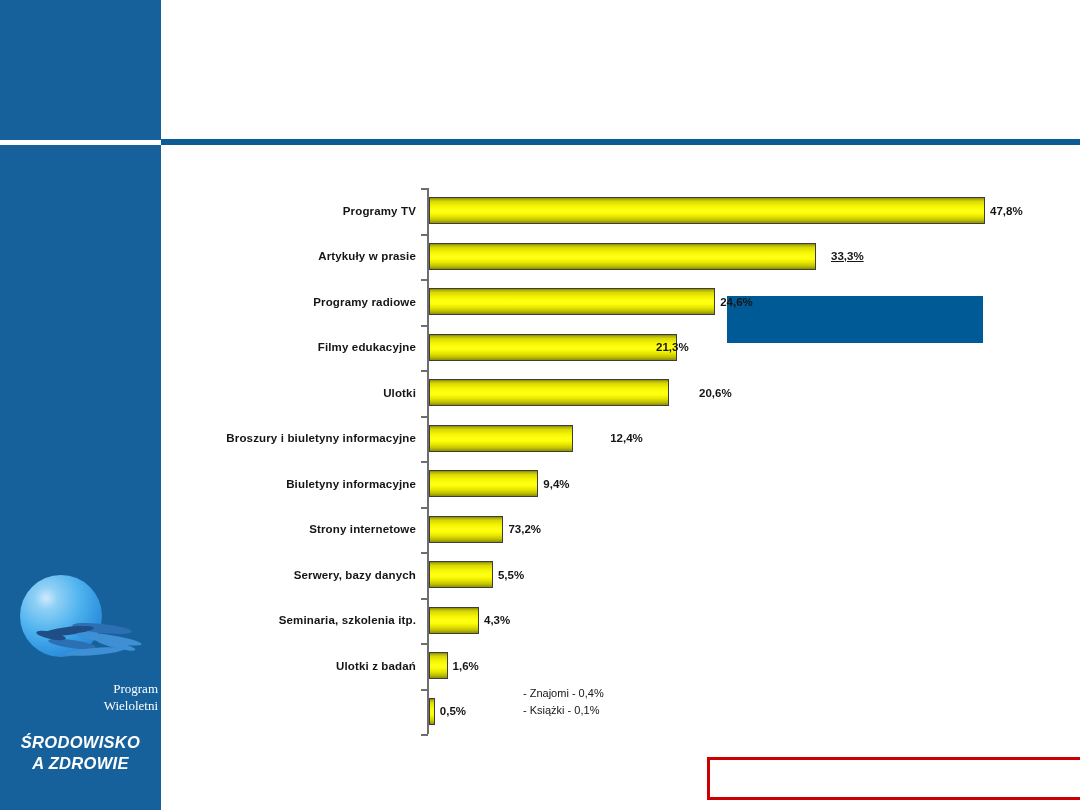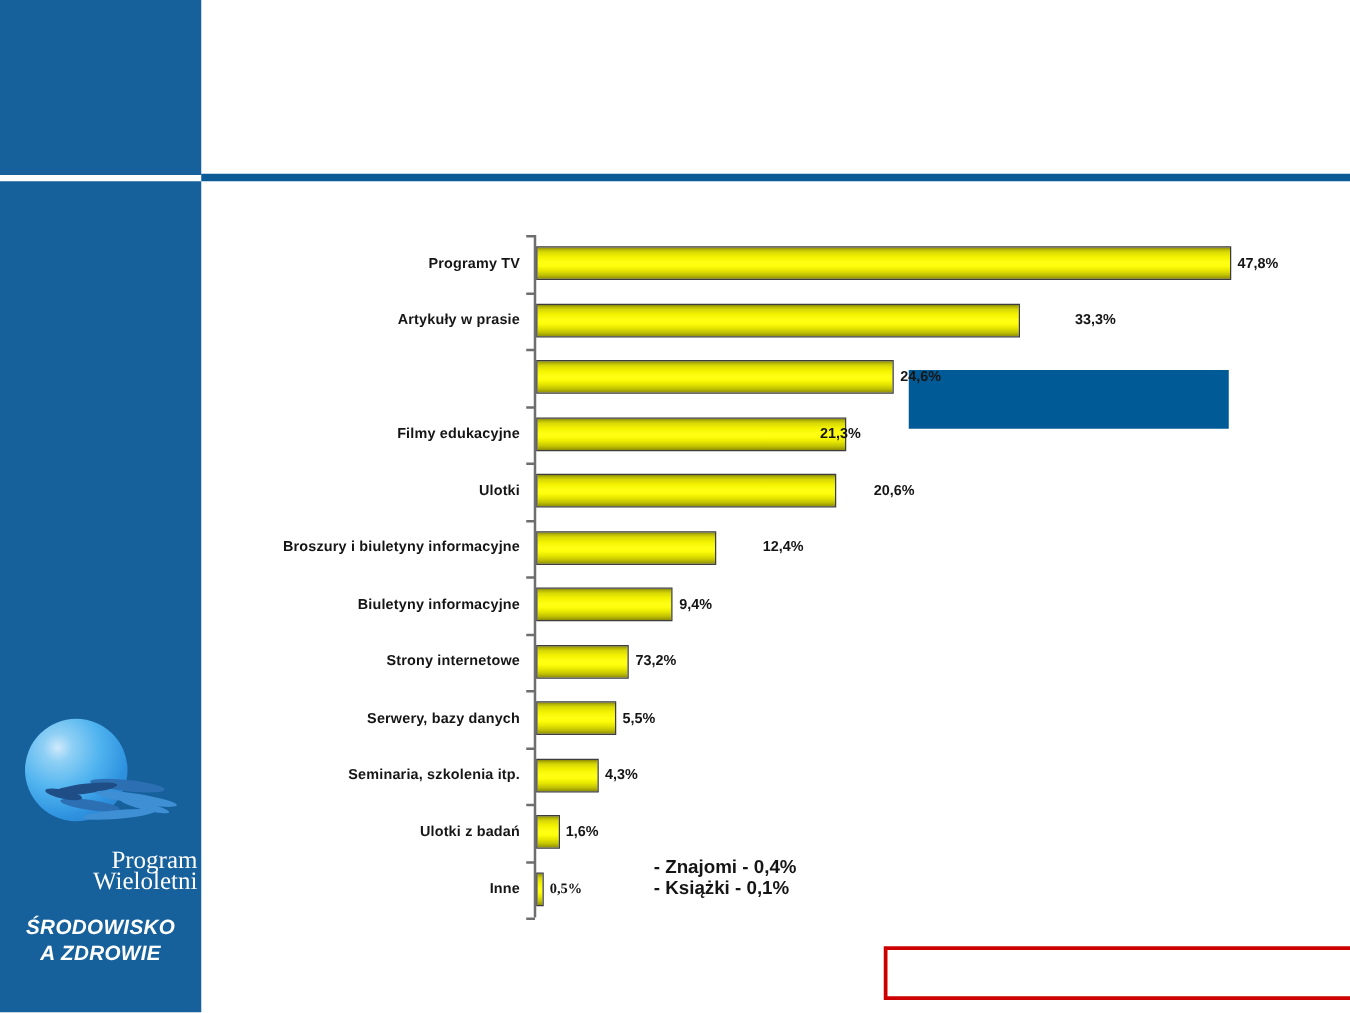--- a/index.html
+++ b/index.html
@@ -64,21 +64,21 @@
   .wave.mid   { background: #2D6FB3; }
 
   
   .brand-serif {
     position: absolute;
     left: 0; top: 680px;
     width: 158px;
     text-align: right;
     color: #ffffff;
     font-family: "Liberation Serif", serif;
-    font-size: 20px;
+    font-size: 13px;
     line-height: 17px;
   }
   .brand-bold {
     position: absolute;
     left: 0; top: 732px;
     width: 161px;
     text-align: center;
     color: #ffffff;
     font-family: "Liberation Sans", sans-serif;
     font-style: italic;
@@ -162,22 +162,22 @@
     align-items: center;
     font-size: 11.5px;
     font-weight: bold;
     color: #151515;
     white-space: nowrap;
   }
   .annotation {
     position: absolute;
     left: 348px;
     top: 497px;
-    font-size: 15px;
-    font-weight: bold;
+    font-size: 11px;
+    font-weight: normal;
     color: #151515;
     line-height: 17px;
     white-space: nowrap;
   }
 </style>
 </head>
 <body>
 
 <div class="slide">
 
@@ -215,23 +215,24 @@
         <div class="row" style="top: 0px;">
           <div class="row-label">Programy TV</div>
           <div class="tick" style="top: 0px;"></div>
           <div class="bar" style="width: 556px;"></div>
           <div class="bar-value" style="left: 815px;">47,8%</div>
         </div>
         <div class="row" style="top: 45.5px;">
           <div class="row-label">Artykuły w prasie</div>
           <div class="tick" style="top: 0px;"></div>
           <div class="bar" style="width: 387.339px;"></div>
-          <div class="bar-value" style="left: 685px;">33,3%</div>
+          <div class="bar-value" style="left: 656px; text-decoration: underline;">33,3%</div>
         </div>
         <div class="row" style="top: 91px;">
+          <div class="row-label">Programy radiowe</div>
           <div class="tick" style="top: 0px;"></div>
           <div class="bar" style="width: 286.142px;"></div>
           <div class="bar-value" style="left: 545.142px;">24,6%</div>
         </div>
         <div class="row" style="top: 136.5px;">
           <div class="row-label">Filmy edukacyjne</div>
           <div class="tick" style="top: 0px;"></div>
           <div class="bar" style="width: 247.757px;"></div>
           <div class="bar-value" style="left: 481px; text-align: center;">21,3%</div>
         </div>
@@ -271,24 +272,23 @@
           <div class="bar" style="width: 50.0167px;"></div>
           <div class="bar-value" style="left: 309.017px;">4,3%</div>
         </div>
         <div class="row" style="top: 455px;">
           <div class="row-label">Ulotki z badań</div>
           <div class="tick" style="top: 0px;"></div>
           <div class="bar" style="width: 18.6109px;"></div>
           <div class="bar-value" style="left: 277.611px;">1,6%</div>
         </div>
         <div class="row" style="top: 500.5px;">
-          <div class="row-label">Inne</div>
           <div class="tick" style="top: 0px;"></div>
           <div class="bar" style="width: 5.8159px;"></div>
-          <div class="bar-value" style="left: 264.816px; font-family: Liberation Serif, serif;">0,5%</div>
+          <div class="bar-value" style="left: 264.816px;">0,5%</div>
         </div>
         <div class="tick" style="top: 546px;"></div>
       </div>
     <div class="annotation">
         <div>- Znajomi - 0,4%</div>
         <div>- Książki - 0,1%</div>
       </div>
   </div>
 
 </div>

